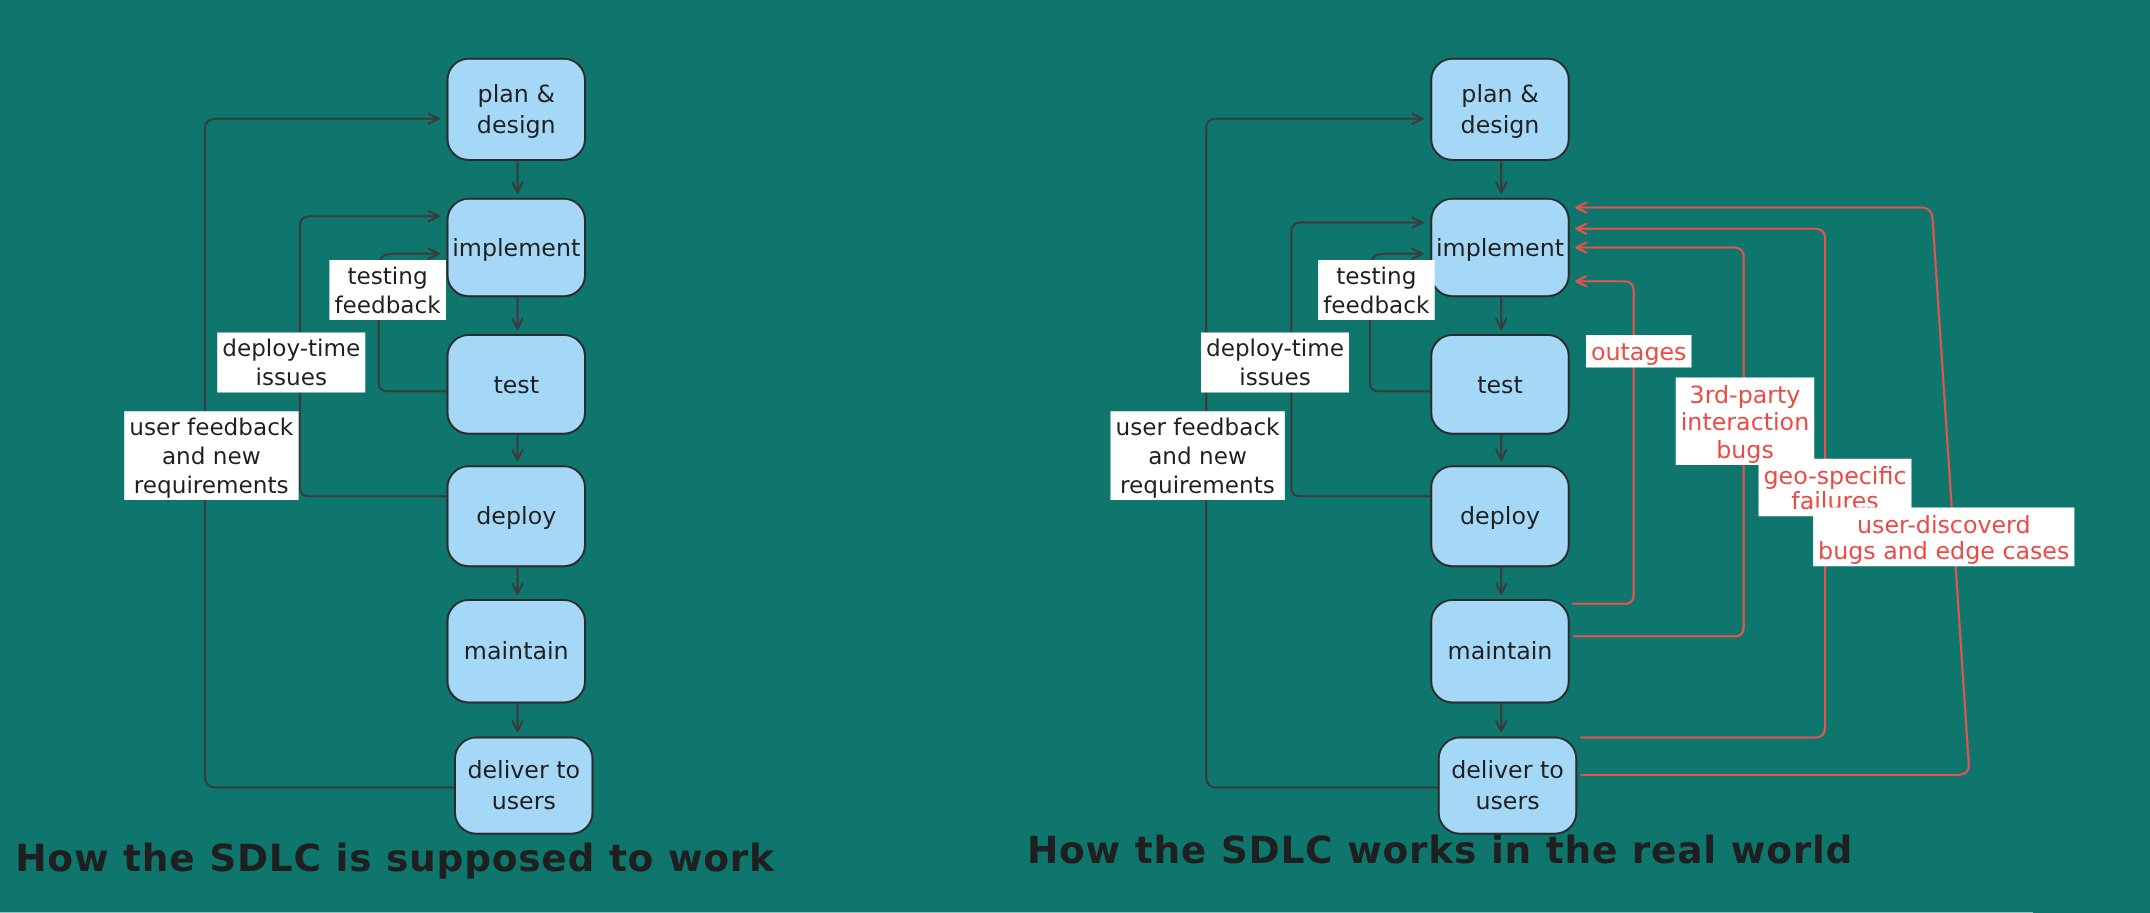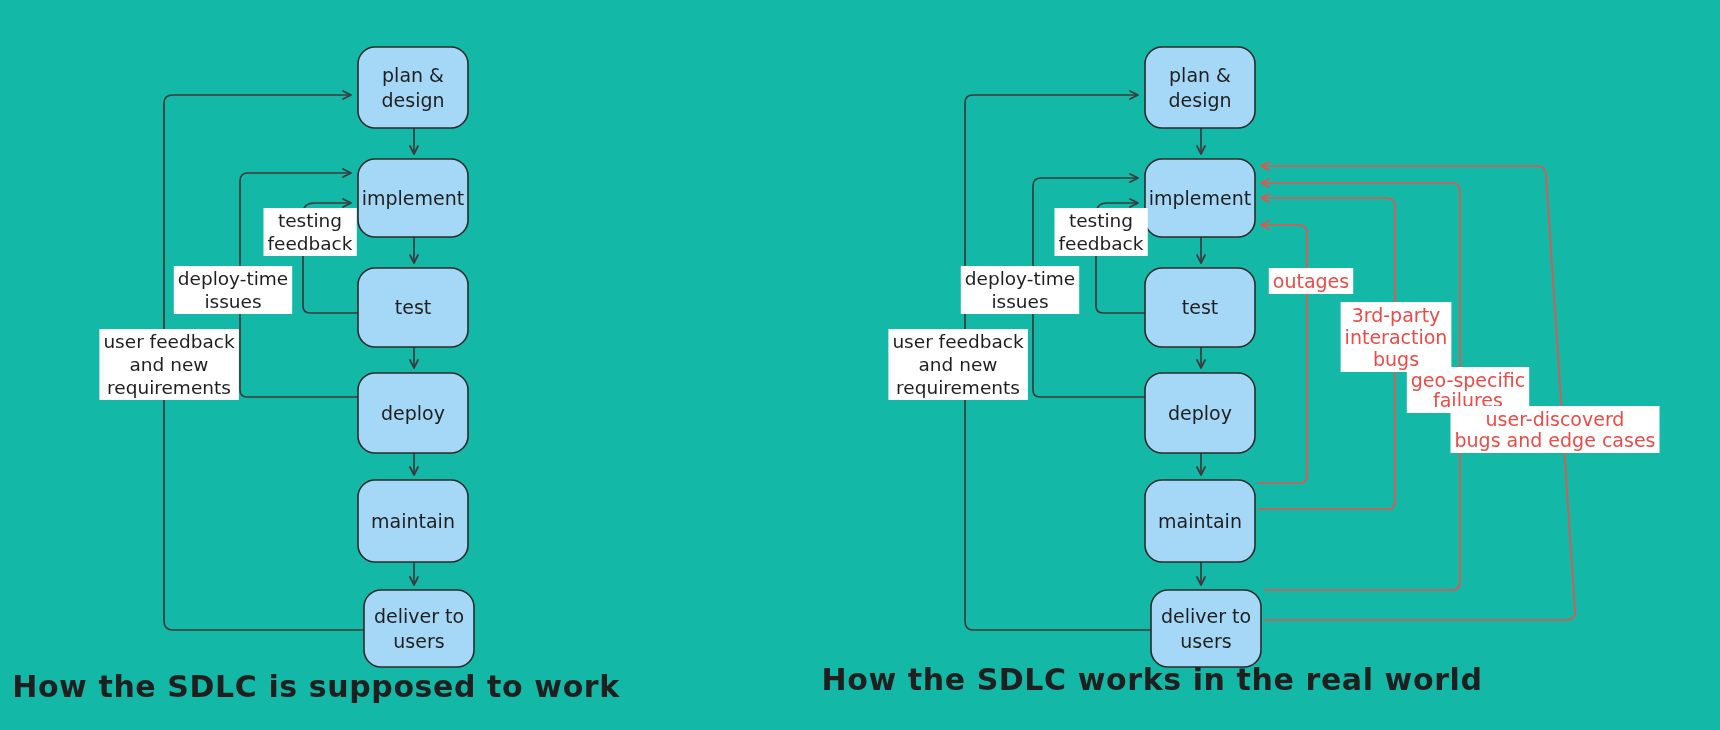--- a/index.html
+++ b/index.html
@@ -1,17 +1,17 @@
 <!DOCTYPE html>
 <html><head>
 <meta charset="utf-8">
 <style>
   html,body{margin:0;padding:0;background:#ffffff;}
   body{font-family:"DejaVu Sans","Liberation Sans",sans-serif;}
-  .stage{position:relative;width:1720px;height:730px;background:#14b8a6;overflow:hidden;}
+  .stage{position:relative;width:1720px;height:730px;background:#0f766e;overflow:hidden;}
   svg{display:block;}
   text{font-family:"DejaVu Sans","Liberation Sans",sans-serif;}
   .node-text{font-size:19px;}
   .caption-text{font-weight:600;letter-spacing:0.6px;}
   .edge{fill:none;stroke-width:1.7;stroke-linecap:round;stroke-linejoin:round;}
 </style>
 </head>
 <body>
 
 <div class="stage">

